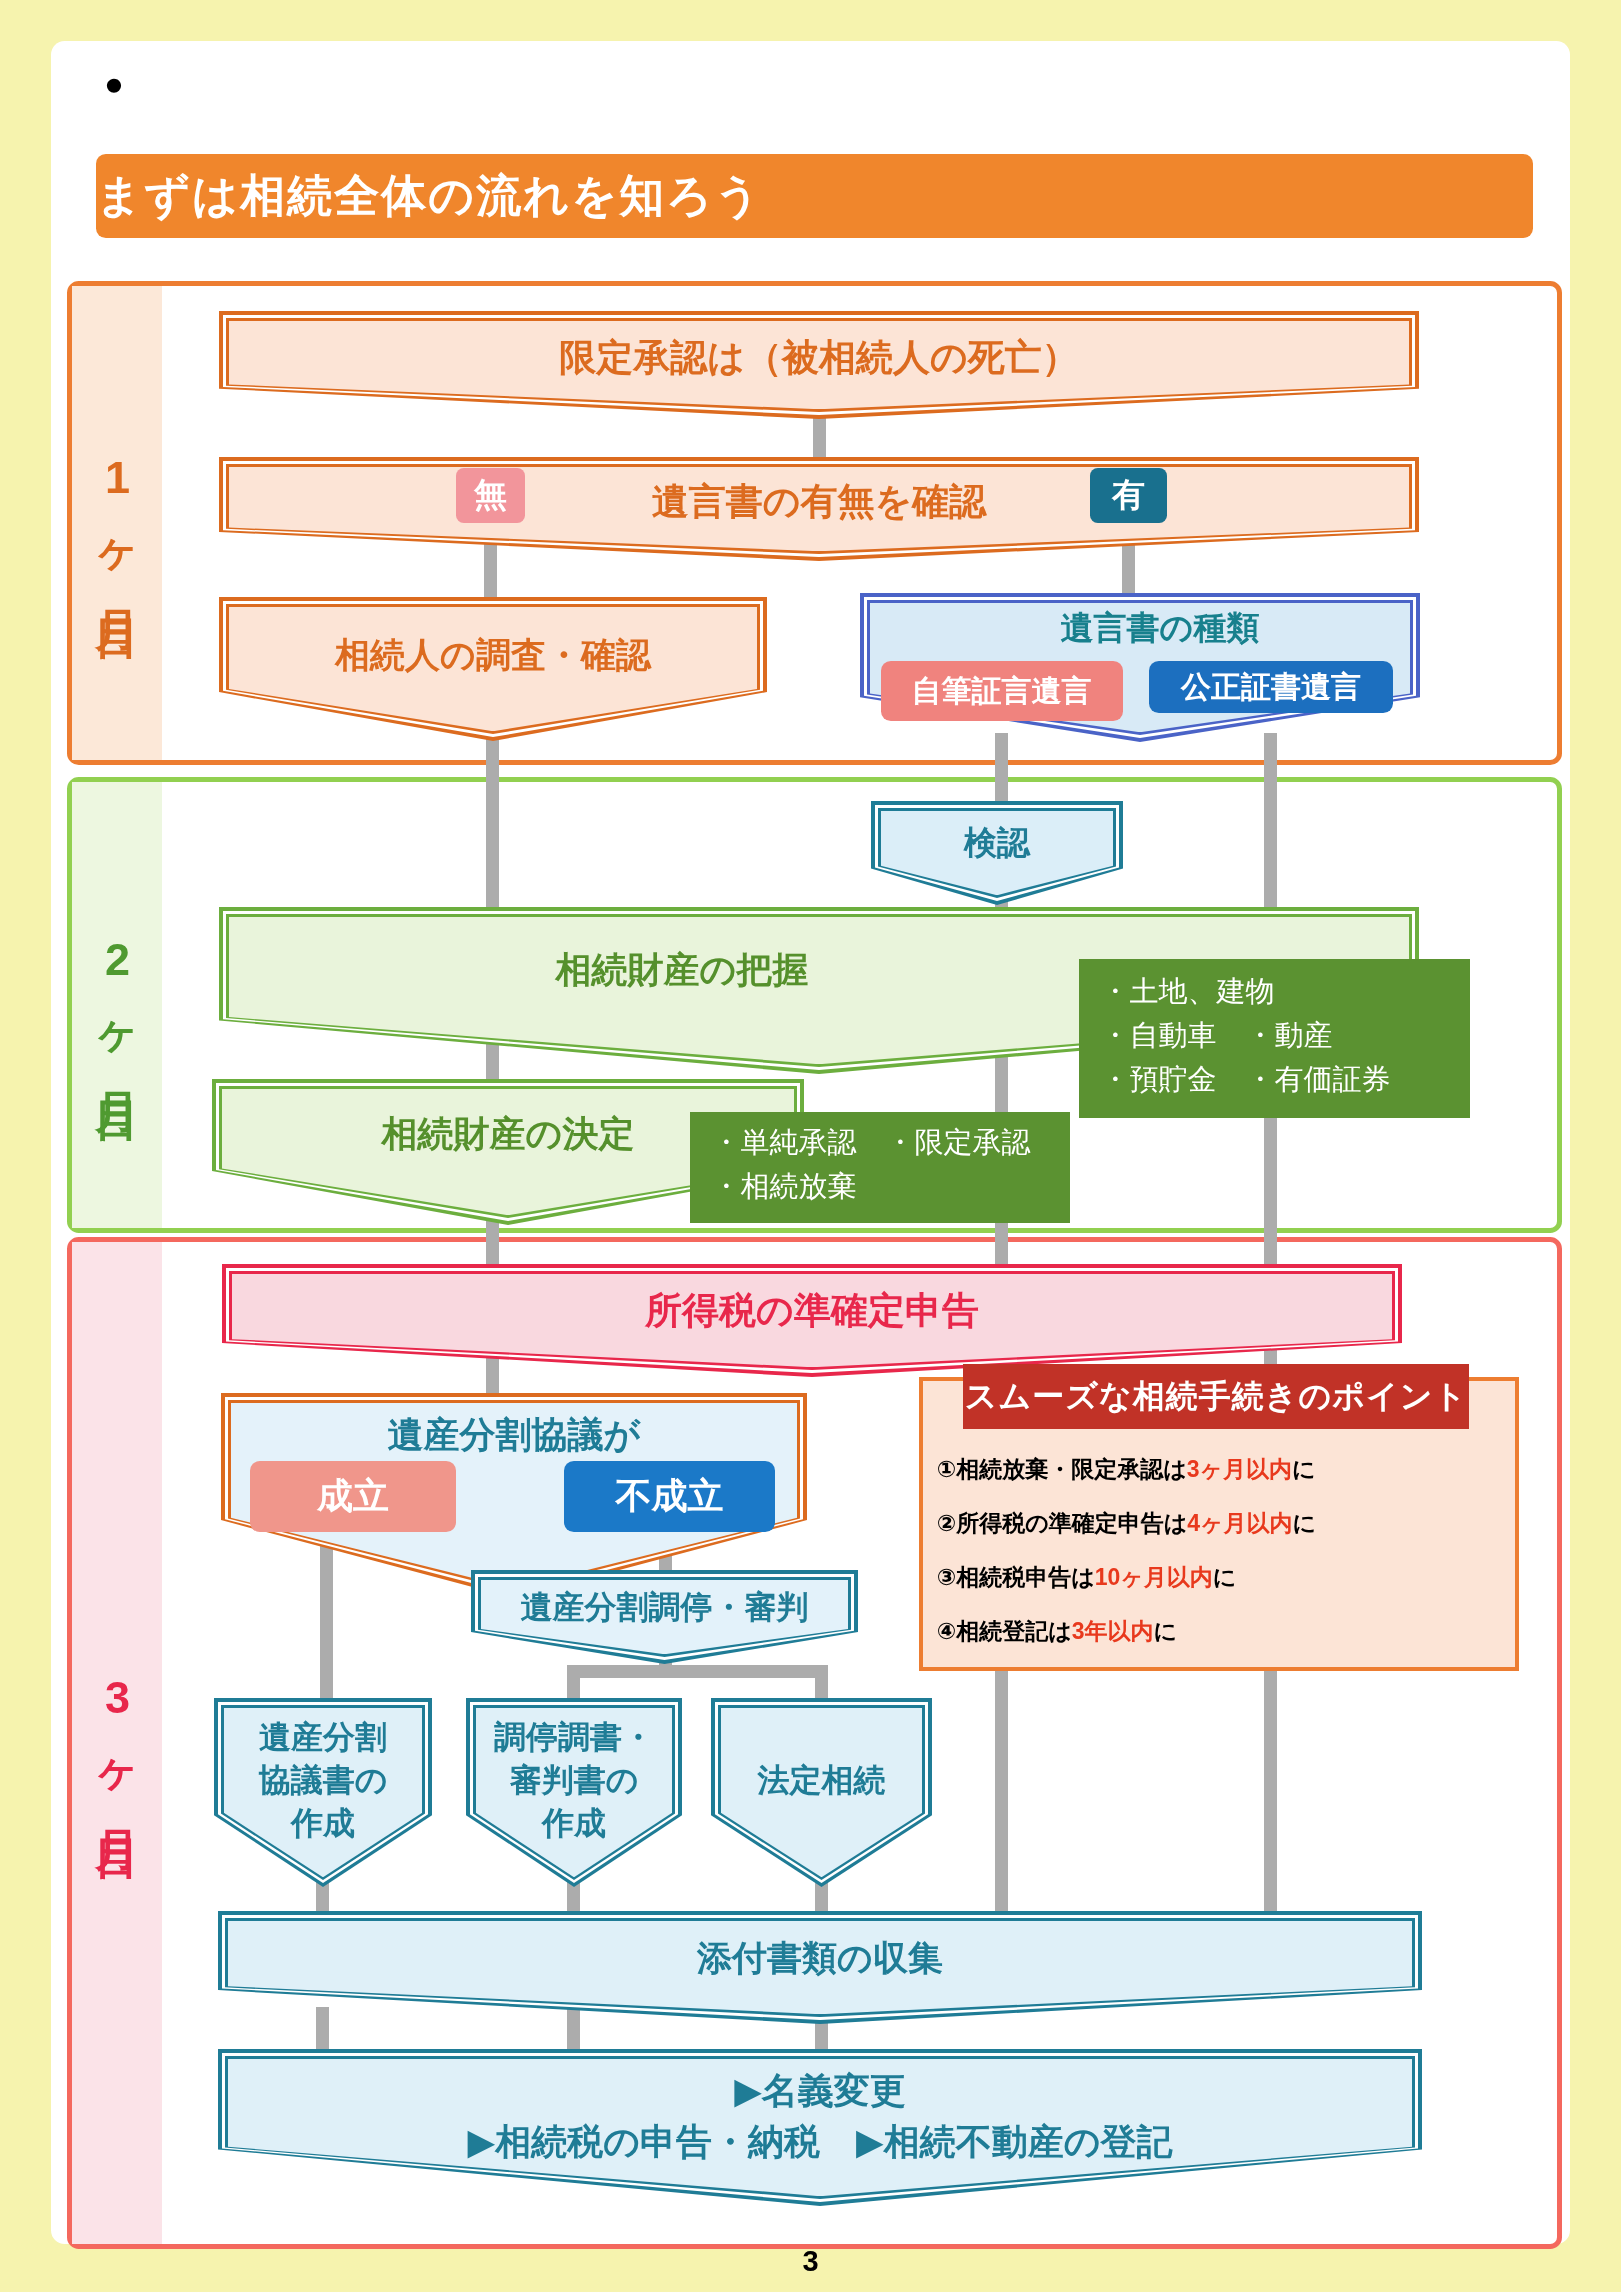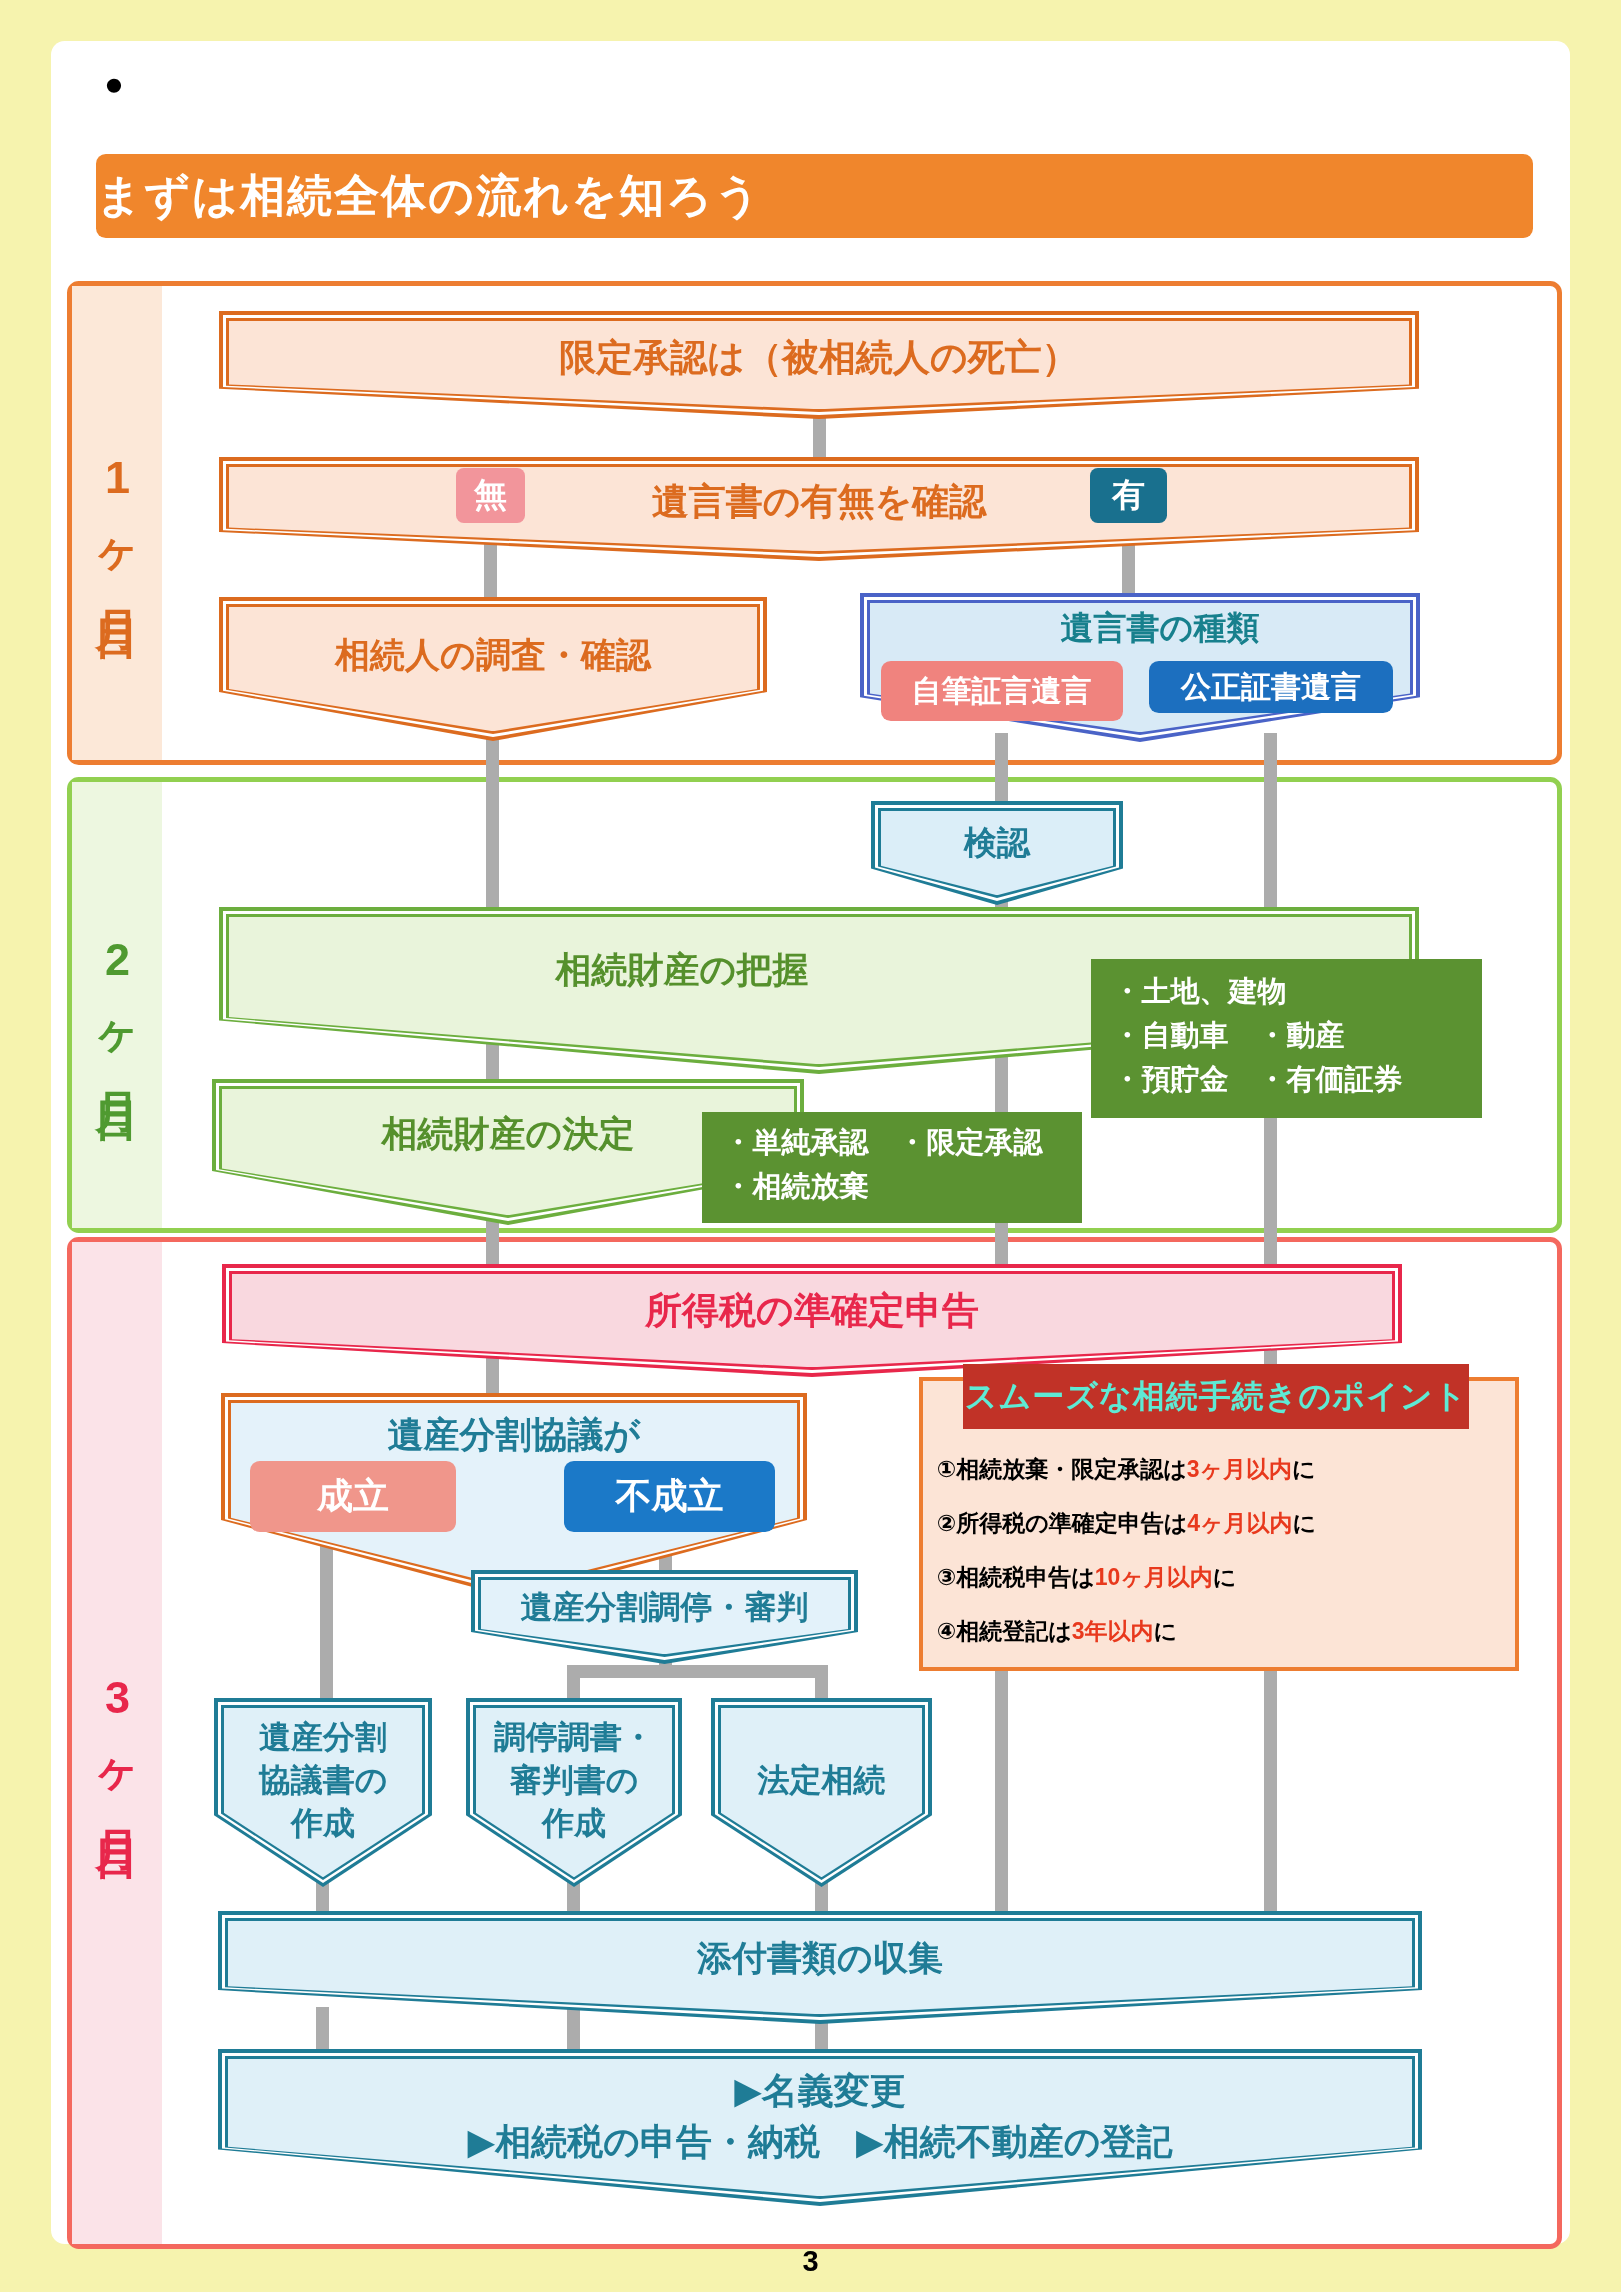--- a/index.html
+++ b/index.html
@@ -23,25 +23,25 @@
   .L4{inset:9.8px;background:var(--fl);}
   .plab{position:absolute;left:0;right:0;text-align:center;font-weight:bold;z-index:3;}
   .c-or{--bd:#DC6B1F;--fl:#FCE4D6;}
   .c-blu{--bd:#4A63C7;--fl:#D8EAF6;}
   .c-teal{--bd:#1F7C96;--fl:#DBEEF8;}
   .c-grn{--bd:#6CAE3E;--fl:#E9F4DB;}
   .c-red{--bd:#E8274B;--fl:#F9D8DF;}
   .c-mix{--bd:#DC6B1F;--fl:#E4F2FA;}
   .t-or{color:#DC6B1F;} .t-teal{color:#1F7C96;} .t-grn{color:#55902C;} .t-red{color:#E8274B;} .t-dteal{color:#17808D;padding-left:40px;}
   .badge{position:absolute;border-radius:9.8px;color:#fff;font-weight:bold;display:flex;align-items:center;justify-content:center;z-index:4;}
-  .infobox{position:absolute;background:#5B9231;color:#fff;font-weight:bold;font-size:29px;line-height:44px;z-index:20;margin-left:12px;}
+  .infobox{position:absolute;background:#5B9231;color:#fff;font-weight:normal;font-size:29px;line-height:44px;z-index:20;}
   .infobox div{padding-left:21.6px;white-space:nowrap;}
   .points{position:absolute;left:919px;top:1377px;width:600px;height:294px;background:#FCE4D6;border:4.9px solid #ED7D31;
           box-sizing:border-box;z-index:20;}
-  .points-header{position:absolute;left:40px;top:-16.7px;width:506px;height:65px;background:#C13227;color:#5eead4;
+  .points-header{position:absolute;left:40px;top:-16.7px;width:506px;height:65px;background:#C13227;color:#ffffff;
           font-size:32px;font-weight:bold;display:flex;align-items:center;justify-content:center;letter-spacing:1px;}
   .points-list{position:absolute;left:13.7px;top:61px;right:5.9px;}
   .pt-row{font-size:23px;font-weight:bold;color:#000;line-height:54px;white-space:nowrap;}
   .pt-row .em{color:#E8391D;}
   .pagenum{position:absolute;left:0;right:0;top:2245px;text-align:center;font-size:29px;font-weight:bold;color:#000;}
   .lines3{line-height:43px;}
 </style>
 </head>
 <body>
 

